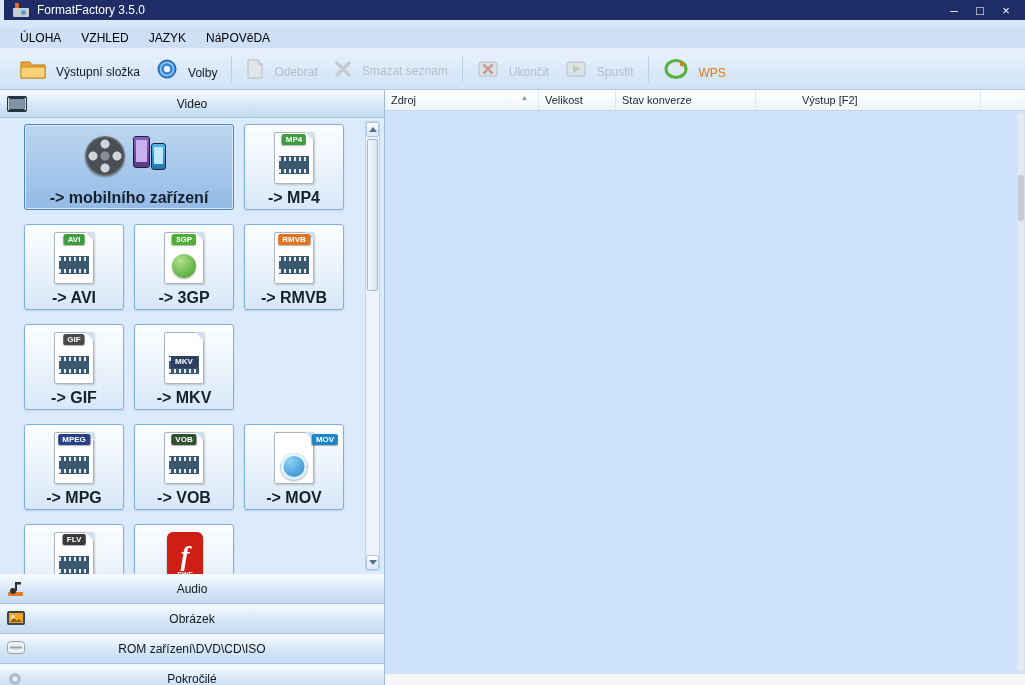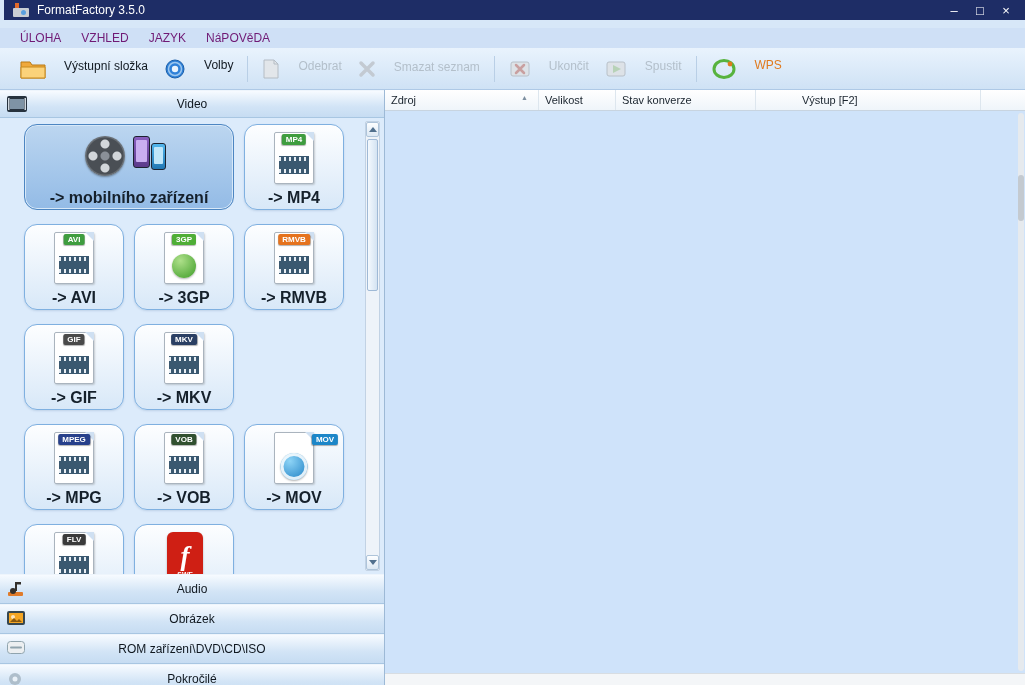--- a/index.html
+++ b/index.html
@@ -13,28 +13,28 @@
   .app-ico .base { position:absolute; left:0; bottom:1px; width:16px; height:9px; background:#c9ced4; border-radius:1px; }
   .app-ico .chimney { position:absolute; left:2px; top:1px; width:4px; height:7px; background:#e06a2a; }
   .app-ico .dot { position:absolute; right:3px; bottom:3px; width:5px; height:5px; border-radius:50%; background:#5aa0e0; }
   .title-text { flex:1; }
   .win-controls { display:flex; align-items:center; margin-right:6px; }
   .win-btn { width:26px; height:22px; display:flex; align-items:center; justify-content:center;
              color:#fff; font-size:13px; cursor:default; }
 
   
   .menubar { position:absolute; top:28px; left:0; right:0; height:20px; background:#cfe0f6;
-             display:flex; align-items:center; font-size:12px; color:#701a75; padding-left:10px; }
+             display:flex; align-items:center; font-size:12px; color:#000000; padding-left:10px; }
   .menu-item { padding:0 10px; line-height:20px; }
 
   
   .toolbar { position:absolute; top:48px; left:0; right:0; height:42px;
              background:linear-gradient(#e9f3fd,#cfe2f5); border-bottom:1px solid #aec9e6;
              display:flex; align-items:center; padding-left:12px; font-size:12px; color:#101820; }
-  .tbtn { display:flex; align-items:flex-start; gap:18px; padding:4px 8px; border-radius:3px; }
+  .tbtn { display:flex; align-items:flex-end; gap:10px; padding:4px 8px; border-radius:3px; }
   .tbtn.disabled .tlabel { color:#b3bfca; }
   .tlabel { white-space:nowrap; }
   .tlabel.wps { color:#e07a1e; }
   .tsep { width:1px; height:26px; background:#b9cfe6; margin:0 6px; }
 
   
   .main { position:absolute; top:90px; left:0; right:0; bottom:0; display:flex; }
 
   
   .left { width:385px; flex:none; display:flex; flex-direction:column; overflow:hidden;
@@ -42,21 +42,21 @@
   .sec { position:relative; height:30px; flex:none; display:flex; align-items:center; justify-content:center;
          background:linear-gradient(#f7fbff,#d2e4f6 60%,#c6dcf2); border-top:1px solid #eef5fc;
          border-bottom:1px solid #a8c6e2; font-size:12px; color:#101820; }
   .sec.video { height:28px;text-align:right; }
   .sec-ico { position:absolute; left:7px; top:50%; transform:translateY(-50%); width:20px; height:16px; }
 
   
   .grid-vp { position:relative; height:456px; flex:none; overflow:hidden; background:#dcebfb; }
   .grow { display:flex; gap:10px; margin:0 0 14px 24px; }
   .grow.first { margin-top:6px; }
-  .cell { width:100px; height:86px; border:1px solid #7fb0e0; border-radius:13px;
+  .cell { width:100px; height:86px; border:1px solid #7fb0e0; border-radius:3px;
           background:linear-gradient(#fdfeff,#d8e8f8); display:flex; flex-direction:column;
           box-shadow:0 1px 2px rgba(60,100,150,.18); }
   .cell.wide { width:210px; }
   .cell.selected { background:linear-gradient(#bcd6f0,#93bbe6); border-color:#4d86c2;
                    box-shadow:inset 0 0 0 1px #d7e8f8; }
   .ficon-wrap { flex:1; position:relative; }
   .clabel { height:20px; text-align:center; font-size:16px; font-weight:bold; color:#15202b; line-height:18px;
             overflow:hidden; white-space:nowrap; }
 
   .ficon { position:relative; width:52px; height:58px; margin:5px auto 0; }
@@ -310,21 +310,21 @@
               <div class="badge" style="background-color: rgb(74, 74, 74);">GIF</div>
             </div>
               </div>
             <div class="clabel">-&gt; GIF</div>
           </div>
           <div class="cell">
             <div class="ficon-wrap">
                 <div class="ficon">
               <div class="page"></div>
                   <div class="art-film"></div>
-              <div class="badge" style="background-color: rgb(42, 63, 99);">MKV</div>
+              <div class="badge" style="background-color: rgb(42, 63, 99); margin-top: 22px;">MKV</div>
             </div>
               </div>
             <div class="clabel">-&gt; MKV</div>
           </div>
         </div>
 
         <div class="grow">
           <div class="cell">
             <div class="ficon-wrap">
                 <div class="ficon">

